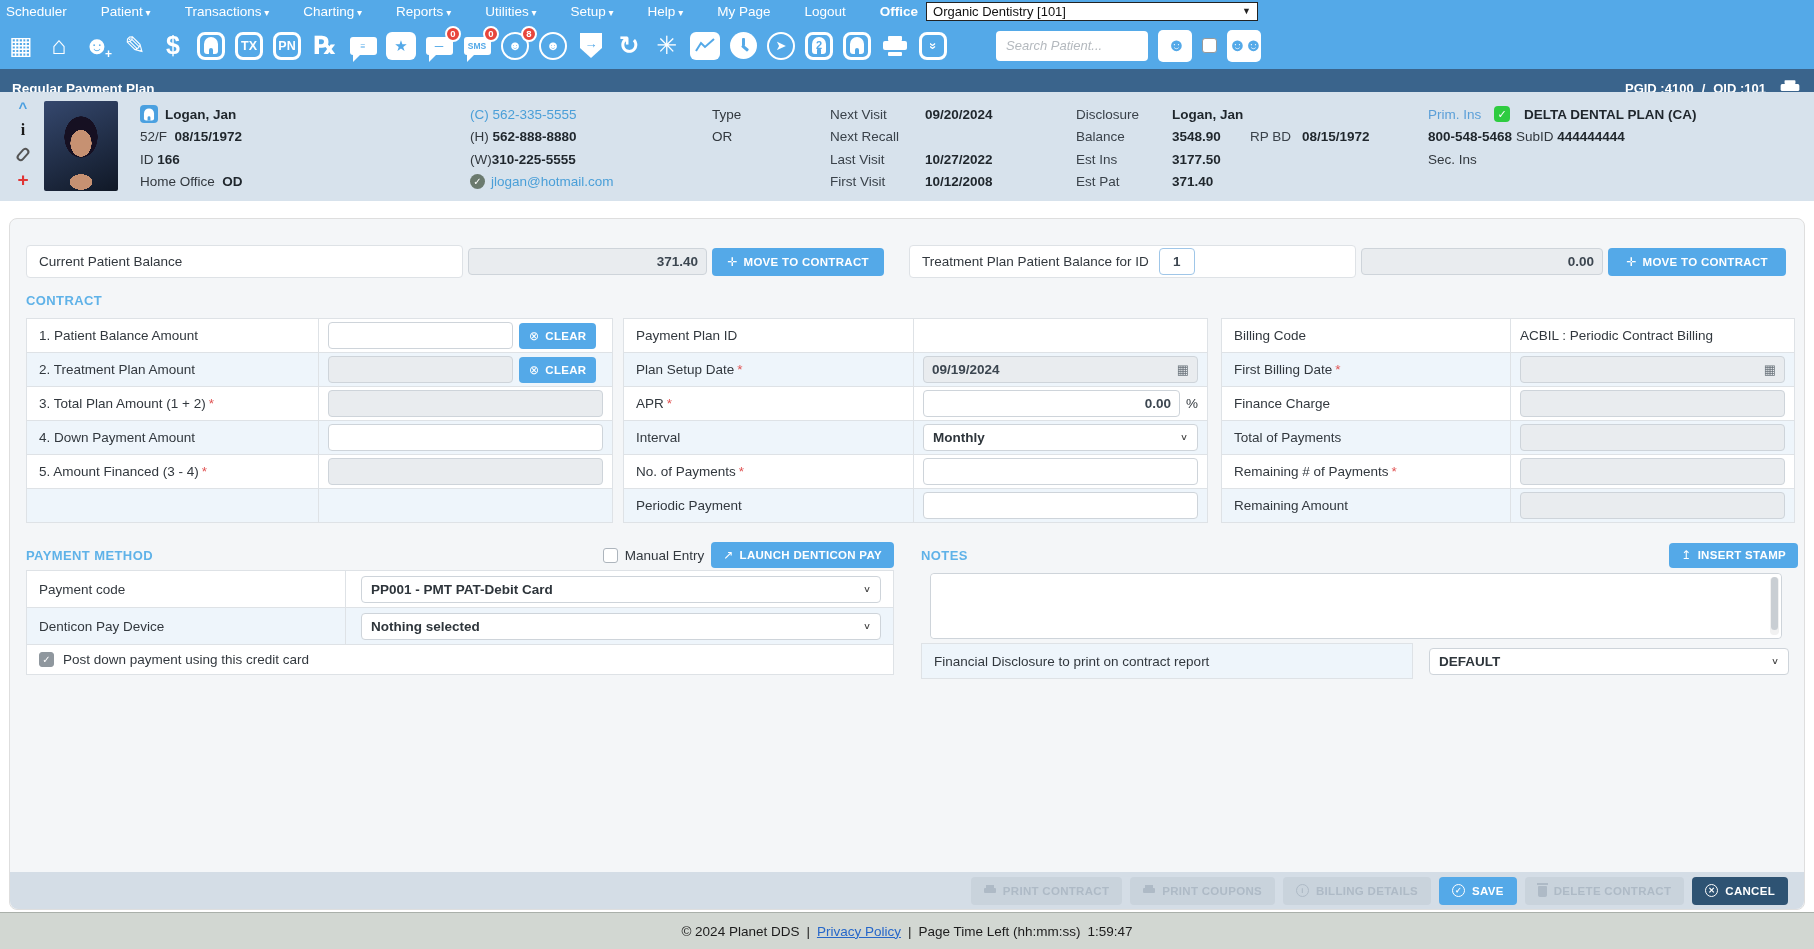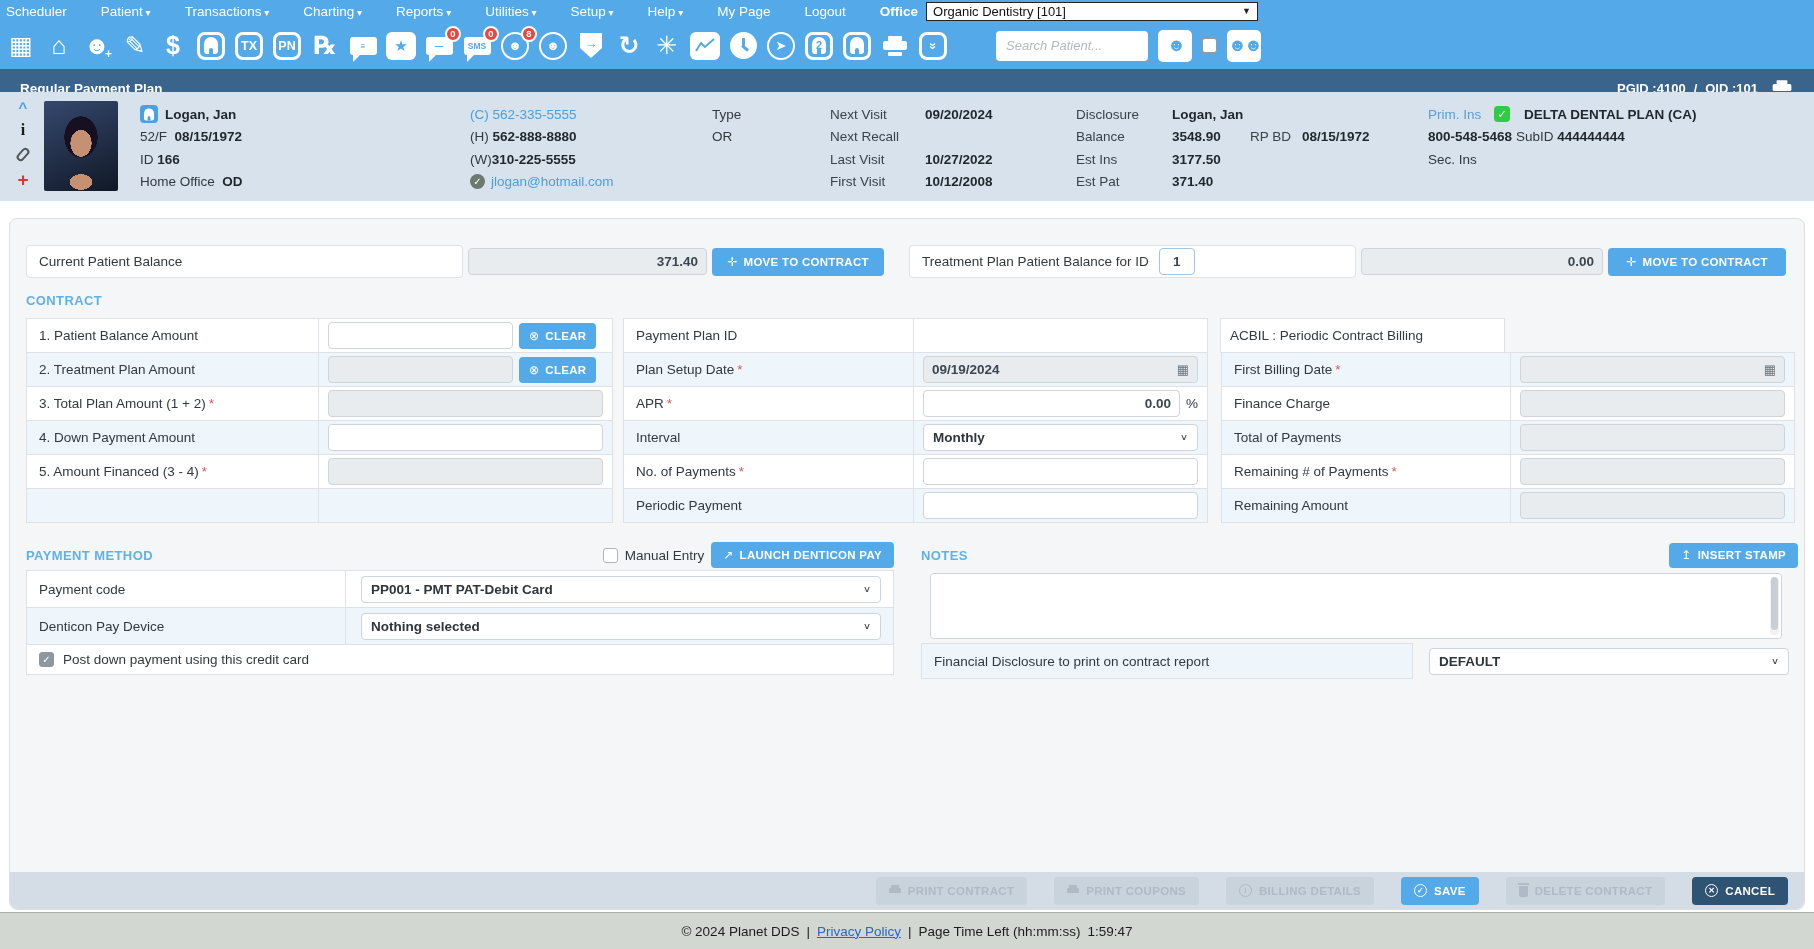--- a/index.html
+++ b/index.html
@@ -59,21 +59,21 @@
   .prt .p3{position:absolute;bottom:0;left:5px;right:5px;height:4px;background:currentColor;border-radius:1px}
   .tb-search{display:flex;align-items:center;gap:10px;margin-left:46px}
   .search{width:152px;height:30px;border:none;border-radius:4px;padding:0 10px;font-size:13px;font-style:italic;color:#555;
     font-family:"Liberation Sans",sans-serif}
   .search::placeholder{color:#b4b9be;font-style:italic}
   .wbtn{width:34px;height:32px;background:#fff;border-radius:5px;display:flex;align-items:center;
     justify-content:center;color:var(--blue);font-size:18px;font-weight:bold;cursor:pointer;letter-spacing:-3px}
   .tb-cb{width:15px;height:15px;background:#fff;border:1px solid #999;border-radius:3px;display:inline-block;cursor:pointer}
   
   .titlebar{position:absolute;left:0;top:69px;width:1814px;height:38px;background:var(--blue-dk);
-    display:flex;align-items:center;padding:0 20px;color:#fff}
+    display:flex;align-items:center;padding:0 12px;color:#fff}
   .pagetitle{font-weight:bold;font-size:13.5px}
   .tr-right{margin-left:auto;display:flex;align-items:center;gap:8px;font-weight:bold;font-size:13px}
   .prt.small{transform:scale(.78);margin-left:4px}
   
   .banner{position:absolute;left:0;top:92px;width:1814px;height:109px;background:var(--banner)}
   .bicons{position:absolute;left:12px;top:11px;width:22px;height:84px;display:flex;flex-direction:column;
     align-items:center;justify-content:space-between}
   .chev{color:#4a9fe0;font-weight:900;font-size:15px;line-height:.7;cursor:pointer}
   .binfo{font-family:"Liberation Serif",serif;font-weight:bold;font-size:16px;color:#1a1a1a;line-height:.9;cursor:pointer}
   .clip{width:8px;height:15px;border:2px solid #555;border-radius:4px;transform:rotate(42deg);display:inline-block;cursor:pointer}
@@ -128,21 +128,21 @@
   .cb{width:15px;height:15px;border:1.5px solid #adb5bd;border-radius:3px;background:#fff;display:inline-flex;
     align-items:center;justify-content:center;cursor:pointer;flex:none}
   .cb.checked{background:#8f979e;border-color:#8f979e;color:#fff;font-size:10px;font-weight:bold}
   .ta-wrap{position:absolute;background:#fff;border:1px solid var(--ro-bd);border-radius:4px}
   .ta-wrap textarea{width:100%;height:100%;border:none;resize:none;outline:none;border-radius:4px;
     font-family:"Liberation Sans",sans-serif}
   .ta-scroll{position:absolute;right:2px;top:3px;bottom:3px;width:9px;background:#f1f1f1;border-radius:4px}
   .ta-scroll .thumb{position:absolute;left:1px;right:1px;top:0;height:92%;background:#c9ced3;border-radius:4px}
   
   .actionbar{position:absolute;left:0;right:0;bottom:0;height:37px;background:#d4dde6;
-    border-radius:0 0 8px 8px;display:flex;align-items:center;justify-content:flex-end;gap:27px;padding-right:16px}
+    border-radius:0 0 8px 8px;display:flex;align-items:center;justify-content:flex-end;gap:8px;padding-right:16px}
   .abtn{display:inline-flex;align-items:center;gap:7px;height:28px;padding:0 13px;border:none;border-radius:4px;
     font-family:"Liberation Sans",sans-serif;font-weight:bold;font-size:11.5px;letter-spacing:.3px}
   .abtn.dis{background:var(--dis-bg);color:var(--dis-fg)}
   .abtn.primary{background:var(--blue);color:#fff;cursor:pointer}
   .abtn.dark{background:var(--cancel);color:#fff;cursor:pointer}
   .circ{display:inline-flex;width:13px;height:13px;border:1.5px solid currentColor;border-radius:50%;
     align-items:center;justify-content:center;font-size:8px;font-weight:bold}
   .mic-print{width:12px;height:11px;position:relative;display:inline-block}
   .mic-print:before{content:"";position:absolute;top:0;left:2px;right:2px;height:3px;background:currentColor}
   .mic-print:after{content:"";position:absolute;top:3px;left:0;right:0;height:5px;background:currentColor;border-radius:1px}
@@ -552,20 +552,23 @@
           <span>Periodic Payment</span>
         </div>
       <div class="cf" style="width:295px">
           <input class="inp" style="flex: 1 1 0%;">
         </div>
     </div>
   </div>
 
   <div class="cgrid" style="left:1211px">
     <div class="crow">
+      <div class="cl" style="width:290px">
+          <span>Billing Code</span>
+        </div>
       <div class="cf" style="width:285px">
           <span>ACBIL : Periodic Contract Billing</span>
         </div>
     </div>
     <div class="crow alt">
       <div class="cl" style="width:290px">
           <span>First Billing Date</span>
           <span class="req">*</span>
         </div>
       <div class="cf" style="width:285px">

